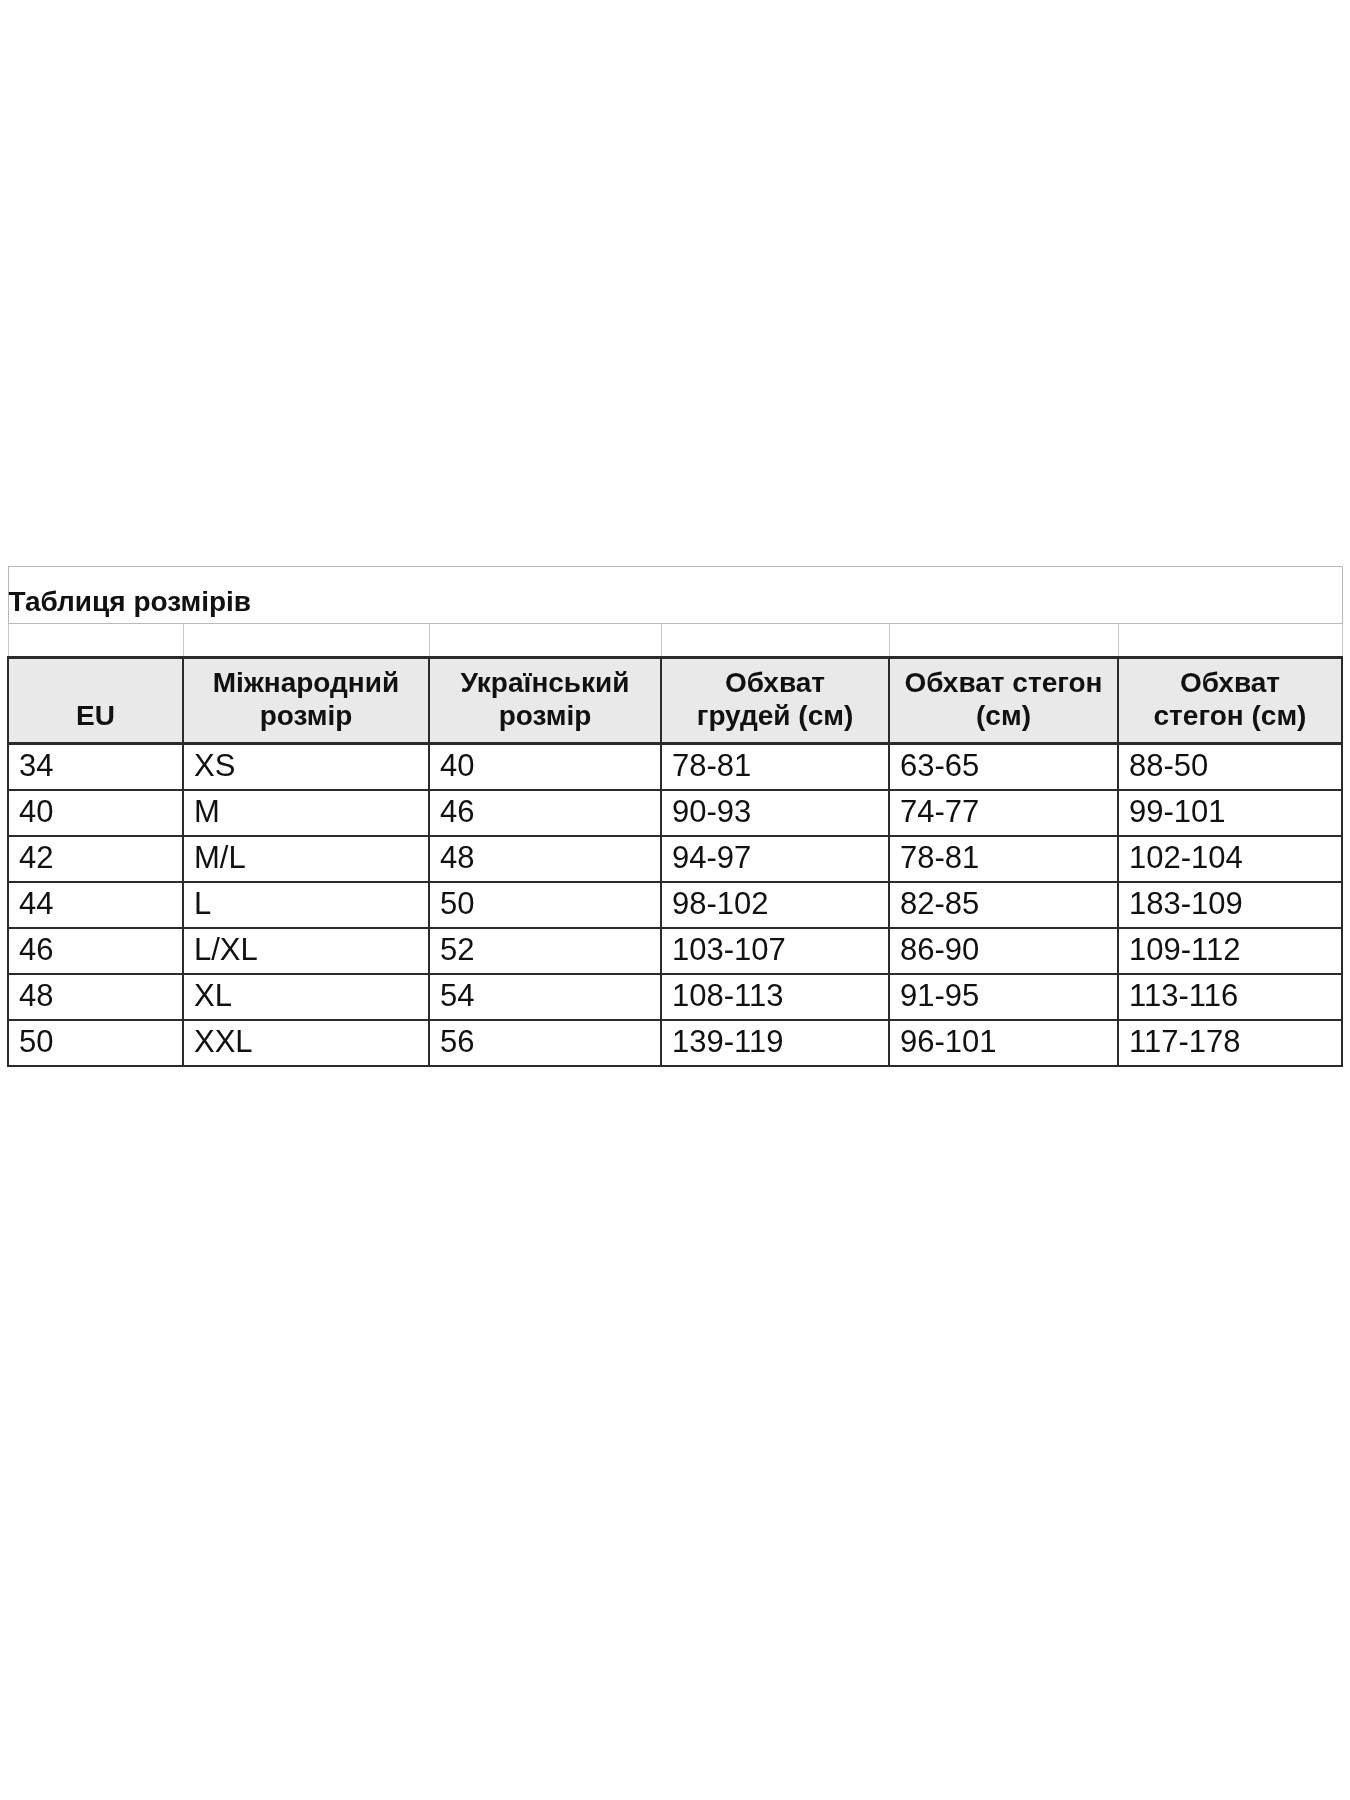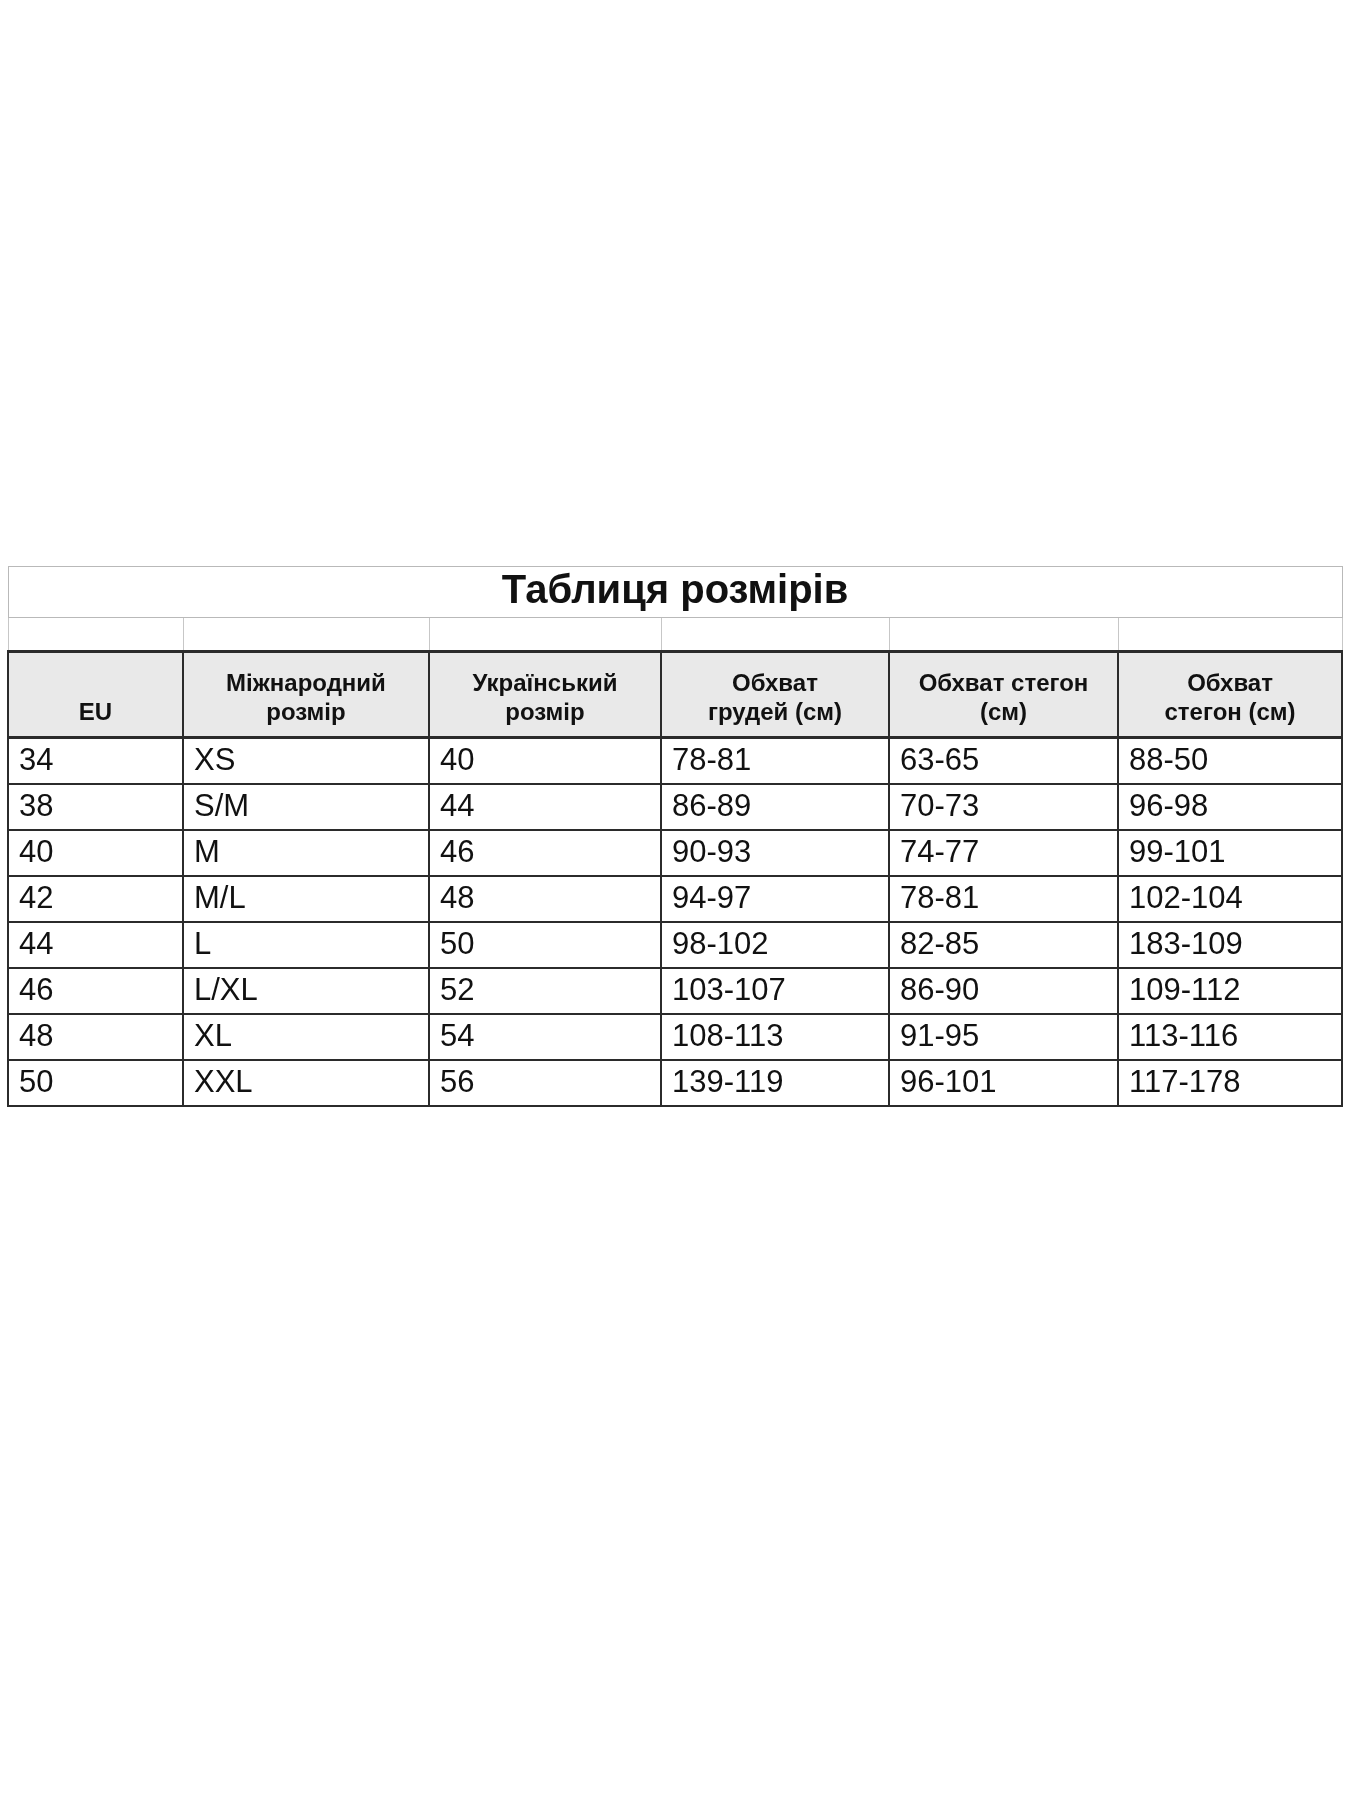--- a/index.html
+++ b/index.html
@@ -19,41 +19,41 @@
     left: 7px;
     top: 566px;
     width: 1334px;
     border-collapse: collapse;
     table-layout: fixed;
   }
   
   td.title-cell {
     border: 1px solid #b9b9b9;
     height: 43px;
-    text-align: center;
+    text-align: left;
     vertical-align: bottom;
     font-weight: bold;
-    font-size: 40px;
-    padding: 0 0 5px 0;
+    font-size: 28px;
+    padding: 8px 0 5px 0;
     white-space: nowrap;
   }
   
   tr.spacer-row td {
     border: 1px solid #c7c7c7;
     height: 32px;
     padding: 0;
   }
   
   tr.header-row th {
     border: 2px solid #2b2b2b;
     border-top-width: 3px;
     border-bottom-width: 3px;
     background: #e9e9e9;
     height: 70px;
-    font-size: 24px;
+    font-size: 28px;
     font-weight: bold;
     text-align: center;
     vertical-align: bottom;
     padding: 4px 6px 9px 6px;
     line-height: 1.2;
     white-space: pre-line;
   }
   
   tr.data-row td {
     border: 2px solid #2b2b2b;
@@ -109,28 +109,20 @@
 
   <tr class="data-row">
     <td>34</td>
     <td>XS</td>
     <td>40</td>
     <td>78-81</td>
     <td>63-65</td>
     <td>88-50</td>
   </tr>
   <tr class="data-row">
-    <td>38</td>
-    <td>S/M</td>
-    <td>44</td>
-    <td>86-89</td>
-    <td>70-73</td>
-    <td>96-98</td>
-  </tr>
-  <tr class="data-row">
     <td>40</td>
     <td>M</td>
     <td>46</td>
     <td>90-93</td>
     <td>74-77</td>
     <td>99-101</td>
   </tr>
   <tr class="data-row">
     <td>42</td>
     <td>M/L</td>

